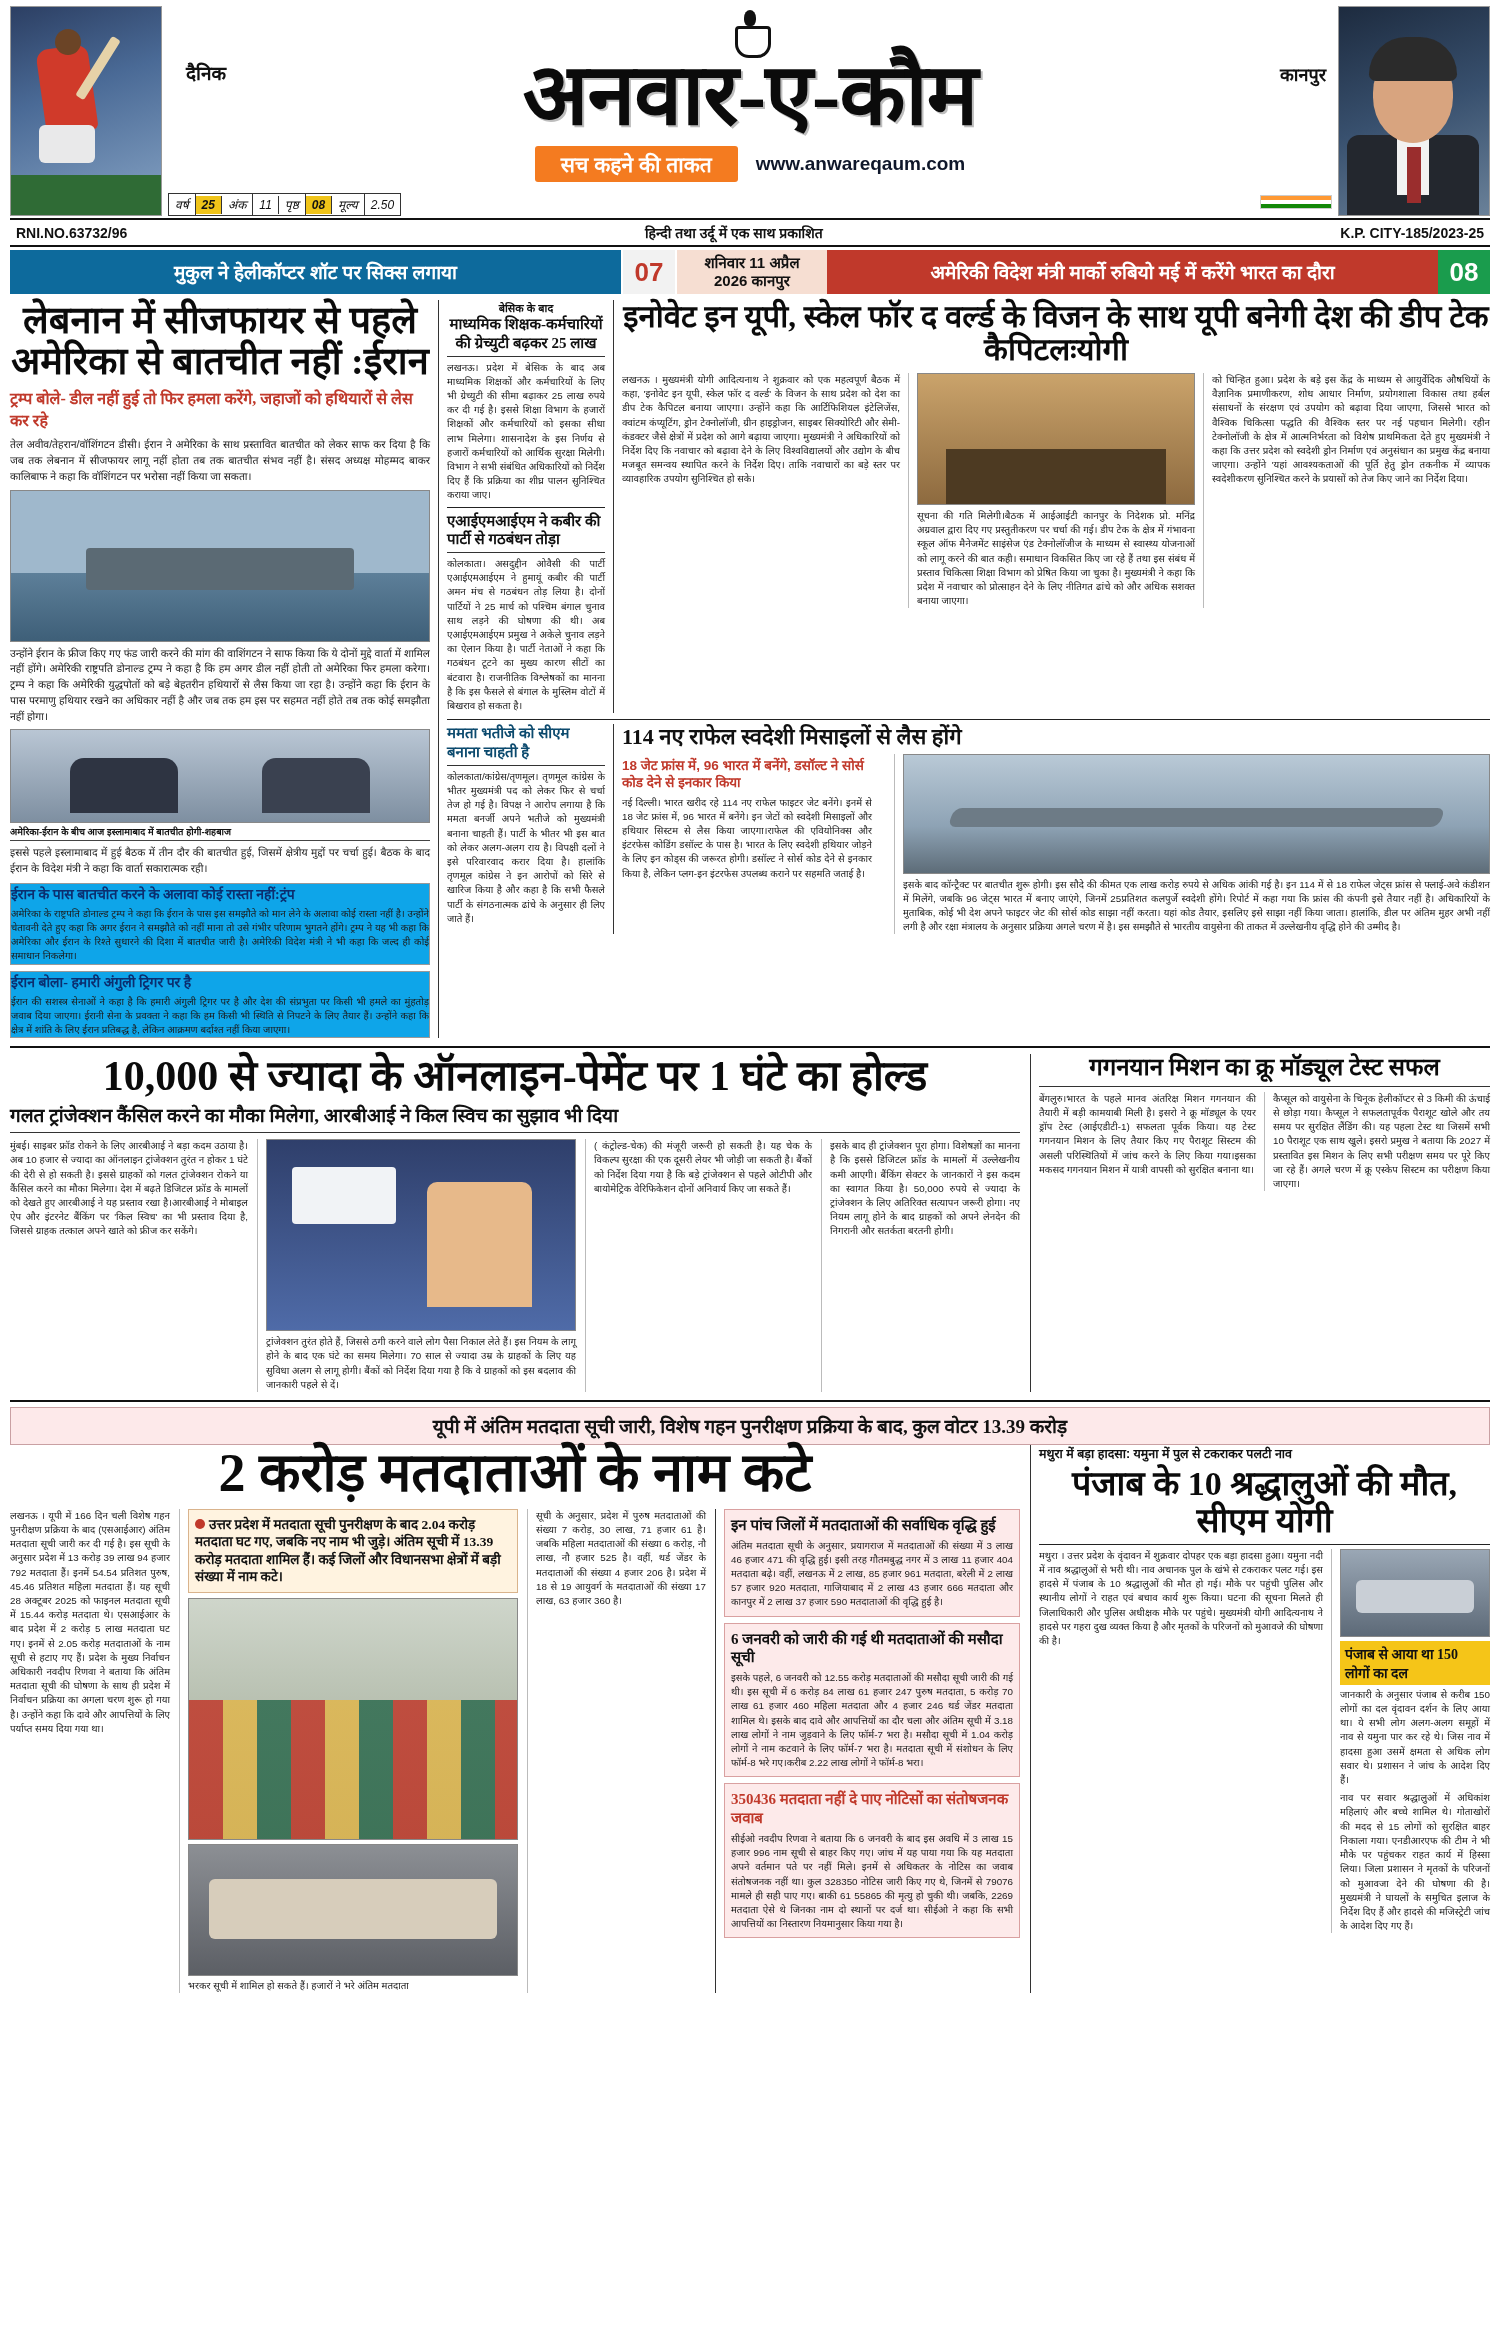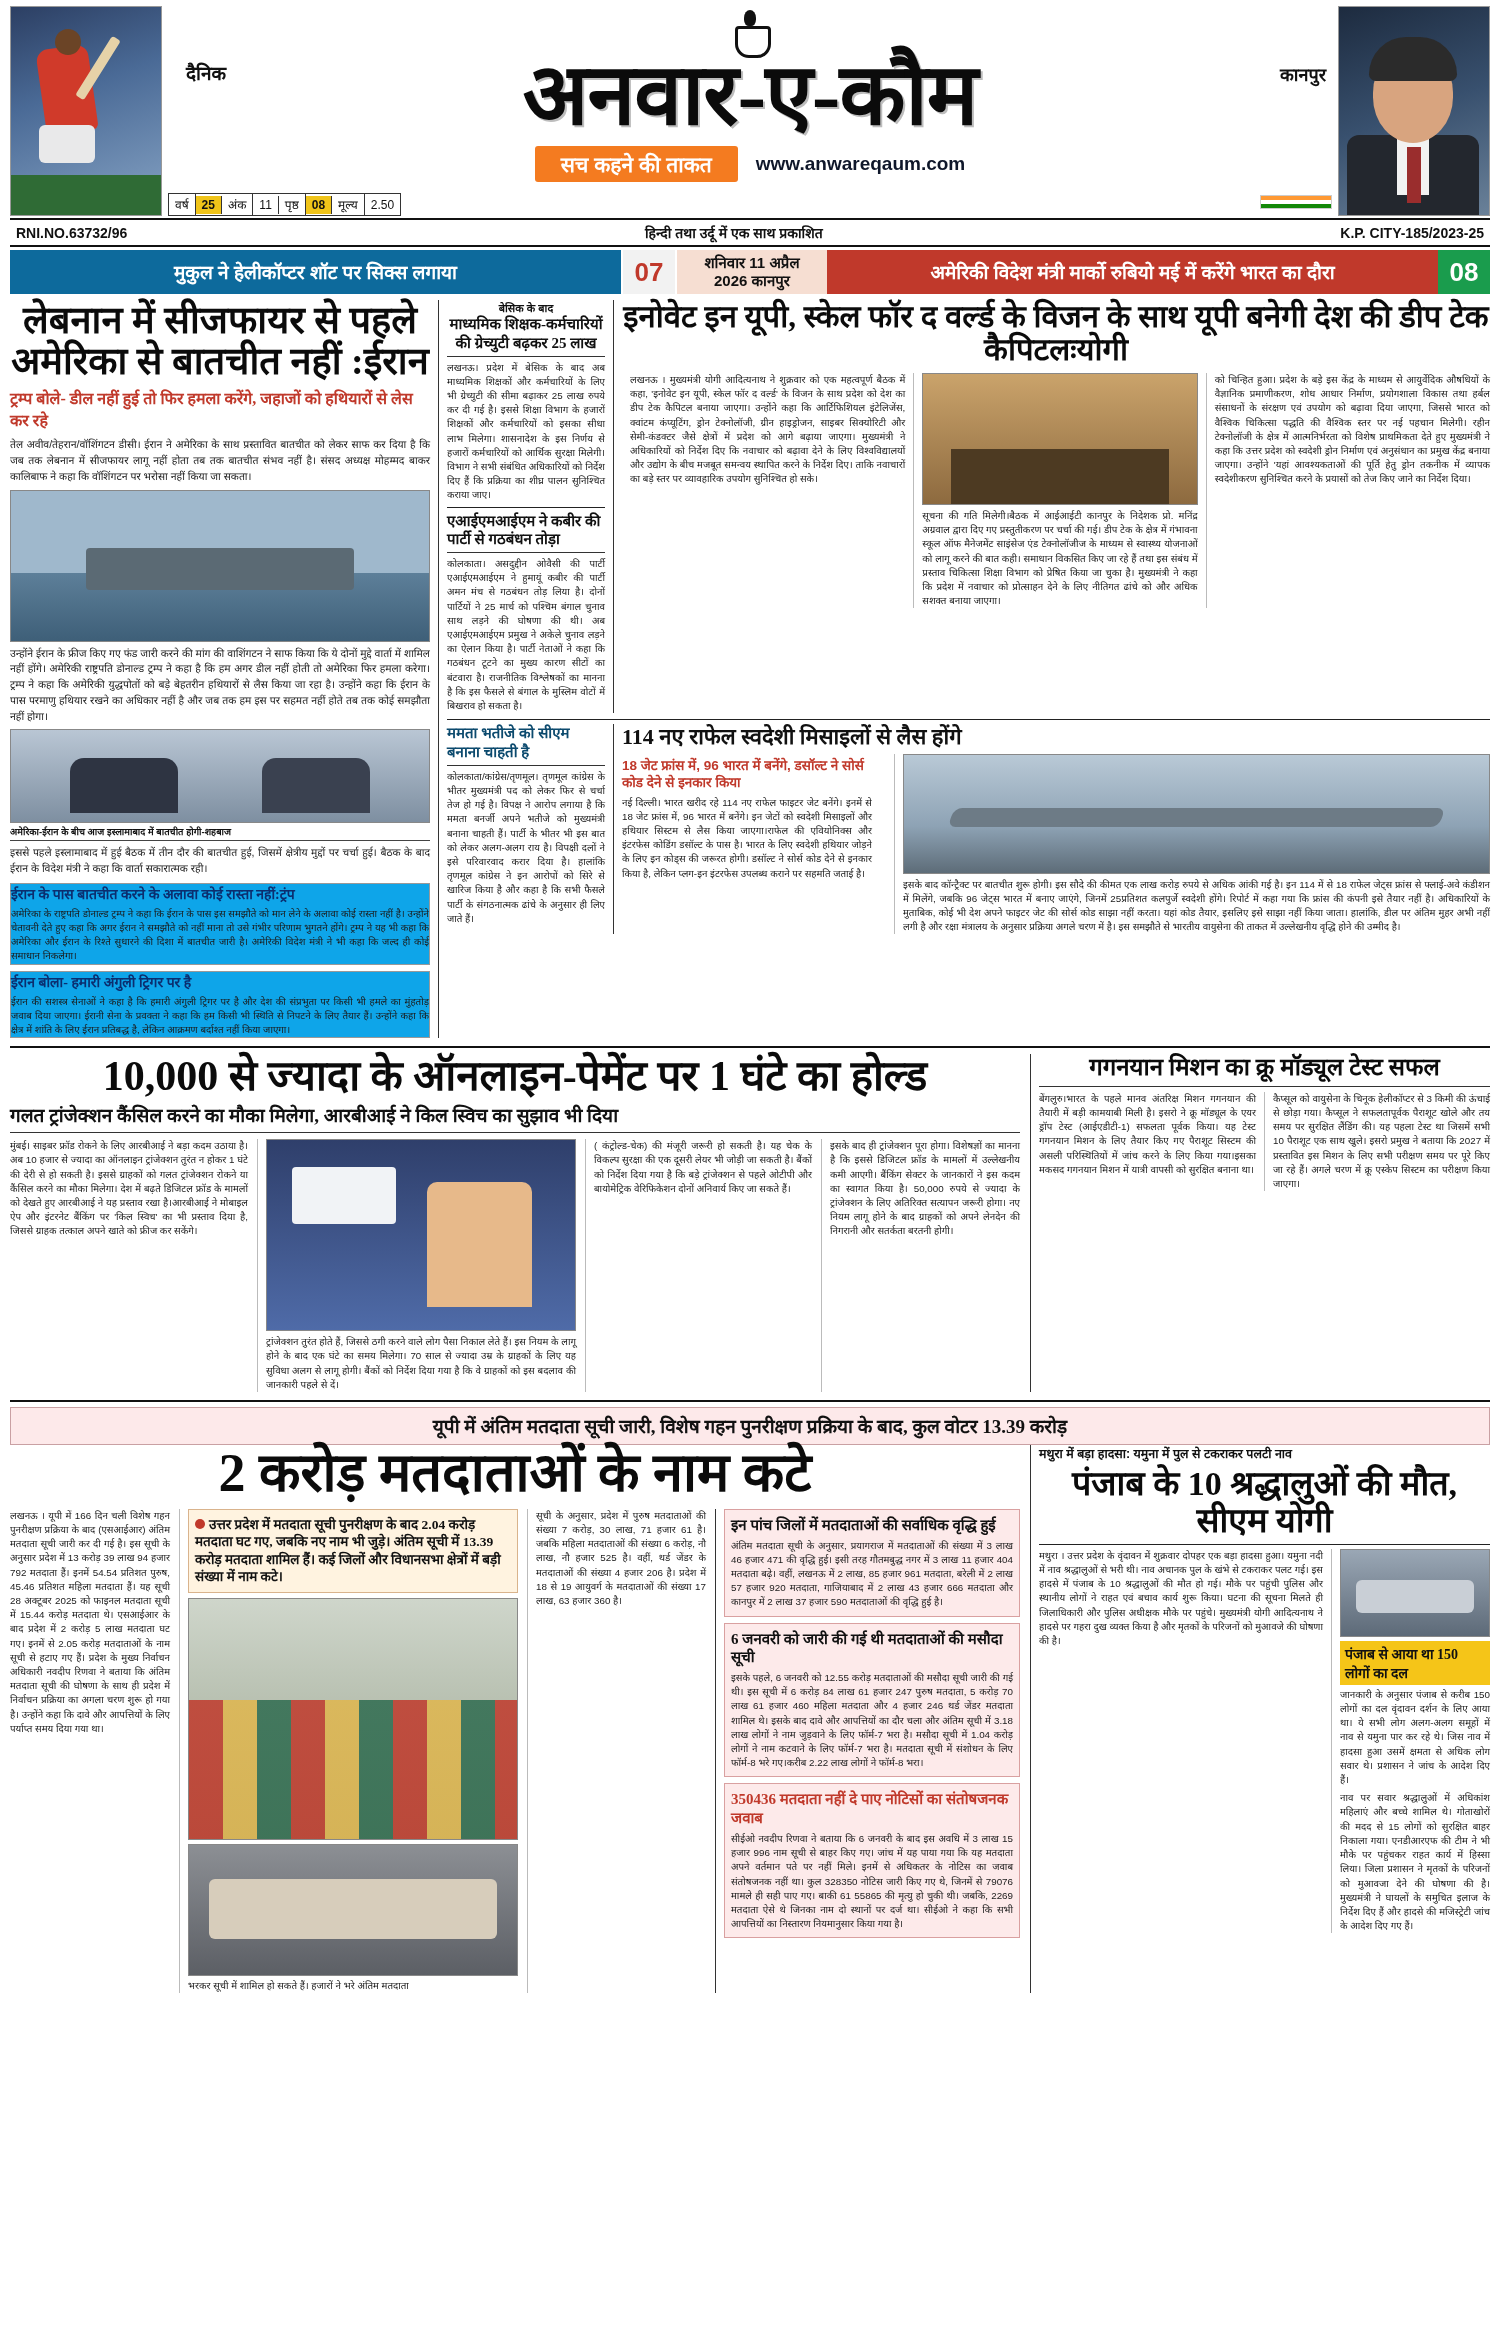--- a/index.html
+++ b/index.html
@@ -33,21 +33,21 @@
   .mast-daink{position:absolute;left:18px;top:54px;font-size:19px;font-weight:bold;}
   .mast-logo{height:48px;display:flex;align-items:center;justify-content:center;margin-top:2px;}
   .lamp{width:34px;height:44px;position:relative;}
   .lamp:before{content:"";position:absolute;left:11px;top:0;width:12px;height:16px;background:#111;border-radius:50% 50% 40% 40%;}
   .lamp:after{content:"";position:absolute;left:2px;top:16px;width:30px;height:26px;border:3px solid #111;border-radius:4px 4px 14px 14px;}
   .mast-title{font-family:"Liberation Serif", serif;font-weight:bold;font-size:86px;line-height:1;letter-spacing:-1px;margin-top:-4px;color:#0b0b0b;text-shadow:2px 2px 0 #bdbdbd;}
   .mast-sub{margin-top:8px;display:flex;align-items:center;gap:18px;width:100%;justify-content:center;}
   .tag-box{background:#f47b20;color:#fff;font-size:21px;font-weight:bold;padding:4px 26px;border-radius:3px;}
   .mast-web{font-size:19px;font-weight:bold;color:#0f172a;}
   .mast-meta{display:flex;gap:0;align-items:center;border:1px solid #333;font-size:12px;margin-top:6px;}
-  .mast-meta span{padding:2px 6px;border-right:1px solid #333;}
+  .mast-meta span{padding:2px 6px;border-right:1px solid #333;font-style:italic;}
   .mast-meta span:last-child{border-right:none;}
   .mast-meta .num{background:#f0c419;font-weight:bold;}
   .mast-bottomrow{position:absolute;bottom:0;left:0;right:0;display:flex;align-items:center;justify-content:space-between;}
   .tri{width:70px;height:12px;background:linear-gradient(to bottom,#ff9933 33%,#ffffff 33%,#ffffff 66%,#138808 66%);border:1px solid #ccc;}
 
   .rni-bar{display:flex;align-items:center;justify-content:space-between;font-size:14px;font-weight:bold;border-top:2px solid #111;border-bottom:2px solid #111;padding:3px 6px;margin-top:2px;}
   .rni-bar .mid{font-weight:bold;}
 
   
   .navstrip{display:flex;align-items:stretch;background:#0d6a9c;color:#fff;margin-top:3px;height:44px;}
@@ -223,21 +223,21 @@
           <div class="subhead" style="text-align:center;font-size:15px;">माध्यमिक शिक्षक-कर्मचारियों की ग्रेच्युटी बढ़कर 25 लाख</div>
           <div class="body-t small">लखनऊ। प्रदेश में बेसिक के बाद अब माध्यमिक शिक्षकों और कर्मचारियों के लिए भी ग्रेच्युटी की सीमा बढ़ाकर 25 लाख रुपये कर दी गई है। इससे शिक्षा विभाग के हजारों शिक्षकों और कर्मचारियों को इसका सीधा लाभ मिलेगा। शासनादेश के इस निर्णय से हजारों कर्मचारियों को आर्थिक सुरक्षा मिलेगी। विभाग ने सभी संबंधित अधिकारियों को निर्देश दिए हैं कि प्रक्रिया का शीघ्र पालन सुनिश्चित कराया जाए।</div>
           <div class="hr"></div>
           <div class="subhead">एआईएमआईएम ने कबीर की पार्टी से गठबंधन तोड़ा</div>
           <div class="body-t small">कोलकाता। असदुद्दीन ओवैसी की पार्टी एआईएमआईएम ने हुमायूं कबीर की पार्टी अमन मंच से गठबंधन तोड़ लिया है। दोनों पार्टियों ने 25 मार्च को पश्चिम बंगाल चुनाव साथ लड़ने की घोषणा की थी। अब एआईएमआईएम प्रमुख ने अकेले चुनाव लड़ने का ऐलान किया है। पार्टी नेताओं ने कहा कि गठबंधन टूटने का मुख्य कारण सीटों का बंटवारा है। राजनीतिक विश्लेषकों का मानना है कि इस फैसले से बंगाल के मुस्लिम वोटों में बिखराव हो सकता है।</div>
         </div>
 
         <div style="flex:1;border-left:1px solid #333;padding-left:8px;">
           <div class="hl s1r-h">इनोवेट इन यूपी, स्केल फॉर द वर्ल्ड के विजन के साथ यूपी बनेगी देश की डीप टेक कैपिटलःयोगी</div>
           <div class="s1r-grid">
-            <div style="flex:1;margin-left:8px;">
+            <div style="flex:1;">
               <div class="body-t small">लखनऊ । मुख्यमंत्री योगी आदित्यनाथ ने शुक्रवार को एक महत्वपूर्ण बैठक में कहा, 'इनोवेट इन यूपी, स्केल फॉर द वर्ल्ड' के विजन के साथ प्रदेश को देश का डीप टेक कैपिटल बनाया जाएगा। उन्होंने कहा कि आर्टिफिशियल इंटेलिजेंस, क्वांटम कंप्यूटिंग, ड्रोन टेक्नोलॉजी, ग्रीन हाइड्रोजन, साइबर सिक्योरिटी और सेमी-कंडक्टर जैसे क्षेत्रों में प्रदेश को आगे बढ़ाया जाएगा। मुख्यमंत्री ने अधिकारियों को निर्देश दिए कि नवाचार को बढ़ावा देने के लिए विश्वविद्यालयों और उद्योग के बीच मजबूत समन्वय स्थापित करने के निर्देश दिए। ताकि नवाचारों का बड़े स्तर पर व्यावहारिक उपयोग सुनिश्चित हो सके।</div>
             </div>
             <div style="flex:1;border-left:1px solid #bbb;padding-left:8px;">
               <div class="photo ph-stage" style="height:130px;margin-bottom:4px;"></div>
               <div class="body-t small">सूचना की गति मिलेगी।बैठक में आईआईटी कानपुर के निदेशक प्रो. मनिंद्र अग्रवाल द्वारा दिए गए प्रस्तुतीकरण पर चर्चा की गई। डीप टेक के क्षेत्र में गंभावना स्कूल ऑफ मैनेजमेंट साइंसेज एंड टेक्नोलॉजीज के माध्यम से स्वास्थ्य योजनाओं को लागू करने की बात कही। समाधान विकसित किए जा रहे हैं तथा इस संबंध में प्रस्ताव चिकित्सा शिक्षा विभाग को प्रेषित किया जा चुका है। मुख्यमंत्री ने कहा कि प्रदेश में नवाचार को प्रोत्साहन देने के लिए नीतिगत ढांचे को और अधिक सशक्त बनाया जाएगा।</div>
             </div>
             <div style="flex:1;border-left:1px solid #bbb;padding-left:8px;">
               <div class="body-t small">को चिन्हित हुआ। प्रदेश के बड़े इस केंद्र के माध्यम से आयुर्वेदिक औषधियों के वैज्ञानिक प्रमाणीकरण, शोध आधार निर्माण, प्रयोगशाला विकास तथा हर्बल संसाधनों के संरक्षण एवं उपयोग को बढ़ावा दिया जाएगा, जिससे भारत को वैश्विक चिकित्सा पद्धति की वैश्विक स्तर पर नई पहचान मिलेगी। रहीन टेक्नोलॉजी के क्षेत्र में आत्मनिर्भरता को विशेष प्राथमिकता देते हुए मुख्यमंत्री ने कहा कि उत्तर प्रदेश को स्वदेशी ड्रोन निर्माण एवं अनुसंधान का प्रमुख केंद्र बनाया जाएगा। उन्होंने 'यहां आवश्यकताओं की पूर्ति हेतु ड्रोन तकनीक में व्यापक स्वदेशीकरण सुनिश्चित करने के प्रयासों को तेज किए जाने का निर्देश दिया।</div>
             </div>
           </div>

